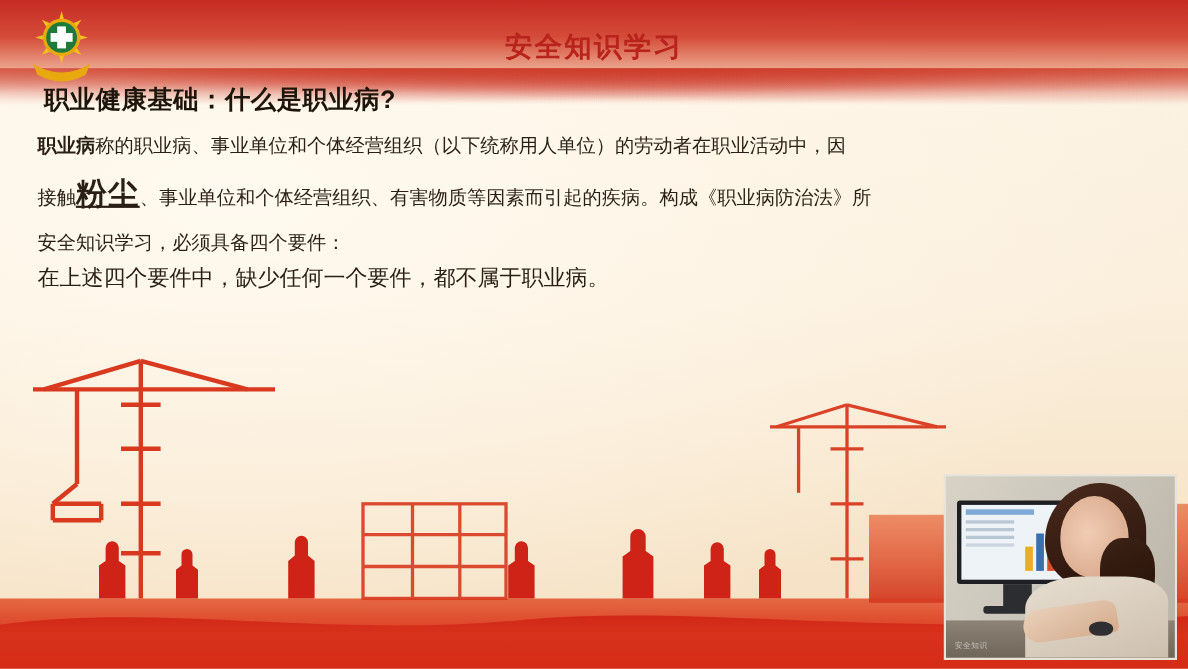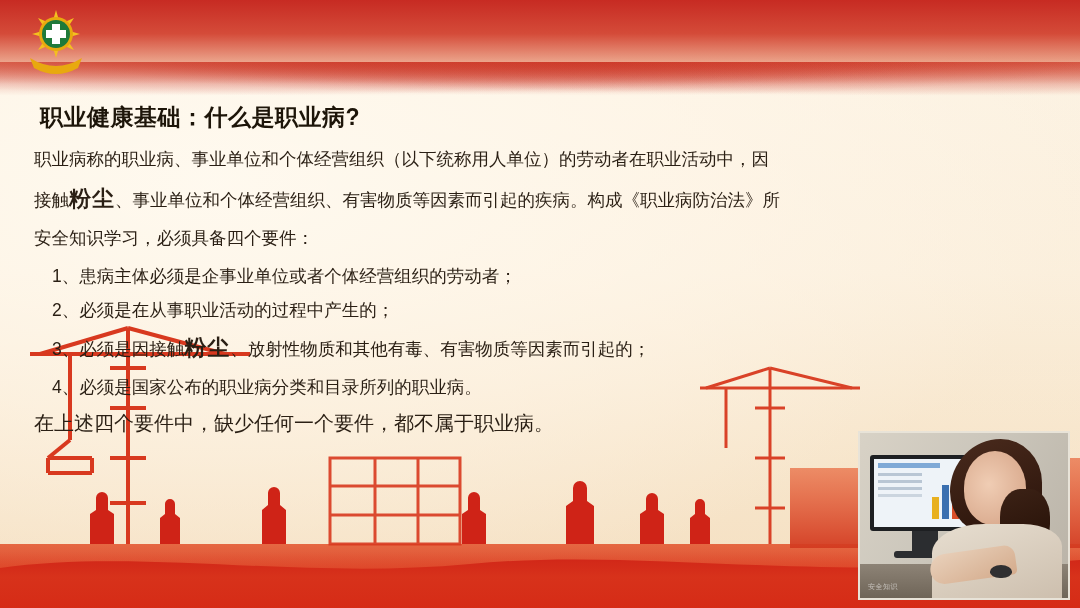--- a/index.html
+++ b/index.html
@@ -68,43 +68,44 @@
   .bottom-fade {
     position: absolute;
     left: 0; bottom: 0;
     width: 1080px; height: 56px;
     background: linear-gradient(180deg, rgba(220,60,30,0.0) 0%, rgba(222,62,30,0.55) 45%, rgba(214,44,22,0.95) 100%);
     z-index: 3;
   }
   
   .content {
     position: absolute;
-    left: 0; top: 92px;
+    left: 0; top: 65px;
     width: 916px;
     z-index: 5;
     color: #231a12;
   }
   .heading {
     margin: 10px 0 0 40px;
     font-size: 23px;
     font-weight: bold;
     color: #1d1509;
     letter-spacing: 0.5px;
   }
   .para {
     margin: 14px 34px 0 34px;
     font-size: 17.5px;
     line-height: 1.42;
     color: #2a1f14;
   }
-  .para .b { font-weight: normal; }
+  .para .b { font-weight: bold; }
   .dust {
-    font-size: 22px;
+    font-size: 28px;
     font-weight: bold;
     letter-spacing: 1px;
+    text-decoration: underline;
   }
   .line {
     margin: 10px 34px 0 34px;
     font-size: 17.5px;
     line-height: 1.5;
     color: #2a1f14;
   }
   .list {
     margin: 8px 34px 0 52px;
     font-size: 17.5px;
@@ -310,42 +311,35 @@
     <g>
       <path d="M48 8 L52 22 L66 16 L58 28 L72 32 L58 36 L66 48 L52 42 L48 56 L44 42 L30 48 L38 36 L24 32 L38 28 L30 16 L44 22 Z" fill="#f4c020"></path>
       <circle cx="48" cy="32" r="17" fill="#e8a90f"></circle>
       <circle cx="48" cy="32" r="14" fill="#1f7a3a"></circle>
       <rect x="44" y="22" width="8" height="20" fill="#ffffff"></rect>
       <rect x="38" y="28" width="20" height="8" fill="#ffffff"></rect>
       <path d="M22 56 q26 16 52 0 l-4 10 q-22 12 -44 0 z" fill="#e8a90f"></path>
     </g>
   </svg>
 
+  <div class="slide-title">安全知识学习</div>
 
   <div class="content">
     <div class="heading">职业健康基础：什么是职业病?</div>
 
     <div class="para">
       <span class="b">职业病</span><span>称的职业病、事业单位和个体经营组织（以下统称用人单位）的劳动者在职业活动中，因</span>
     </div>
 
     <div class="line">
       <span>接触</span><span class="dust">粉尘</span><span>、事业单位和个体经营组织、有害物质等因素而引起的疾病。构成《职业病防治法》所</span>
     </div>
 
     <div class="line">安全知识学习，必须具备四个要件：</div>
 
-    <div class="list">
-      <div class="item">1、患病主体必须是企事业单位或者个体经营组织的劳动者；</div>
-      <div class="item">2、必须是在从事职业活动的过程中产生的；</div>
-      <div class="item">
-        <span>3、必须是因接触</span><span class="dust">粉尘</span><span>、放射性物质和其他有毒、有害物质等因素而引起的；</span>
-      </div>
-      <div class="item">4、必须是国家公布的职业病分类和目录所列的职业病。</div>
-    </div>
 
     <div class="closing">在上述四个要件中，缺少任何一个要件，都不属于职业病。</div>
   </div>
 
   <div class="photo">
     <div class="wall"></div>
     <div class="monitor">
       <div class="screen">
         <div class="hdr"></div>
         <div class="txt"></div>

